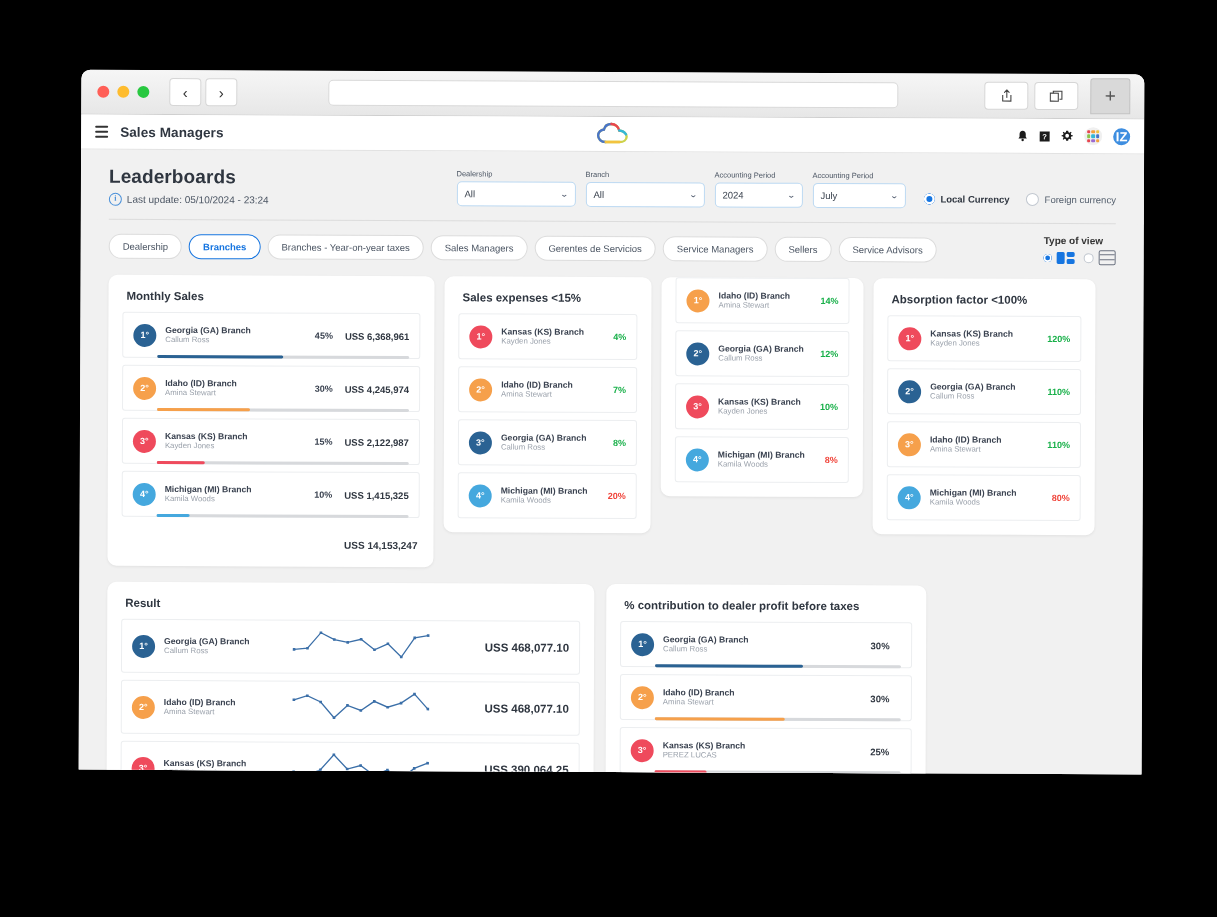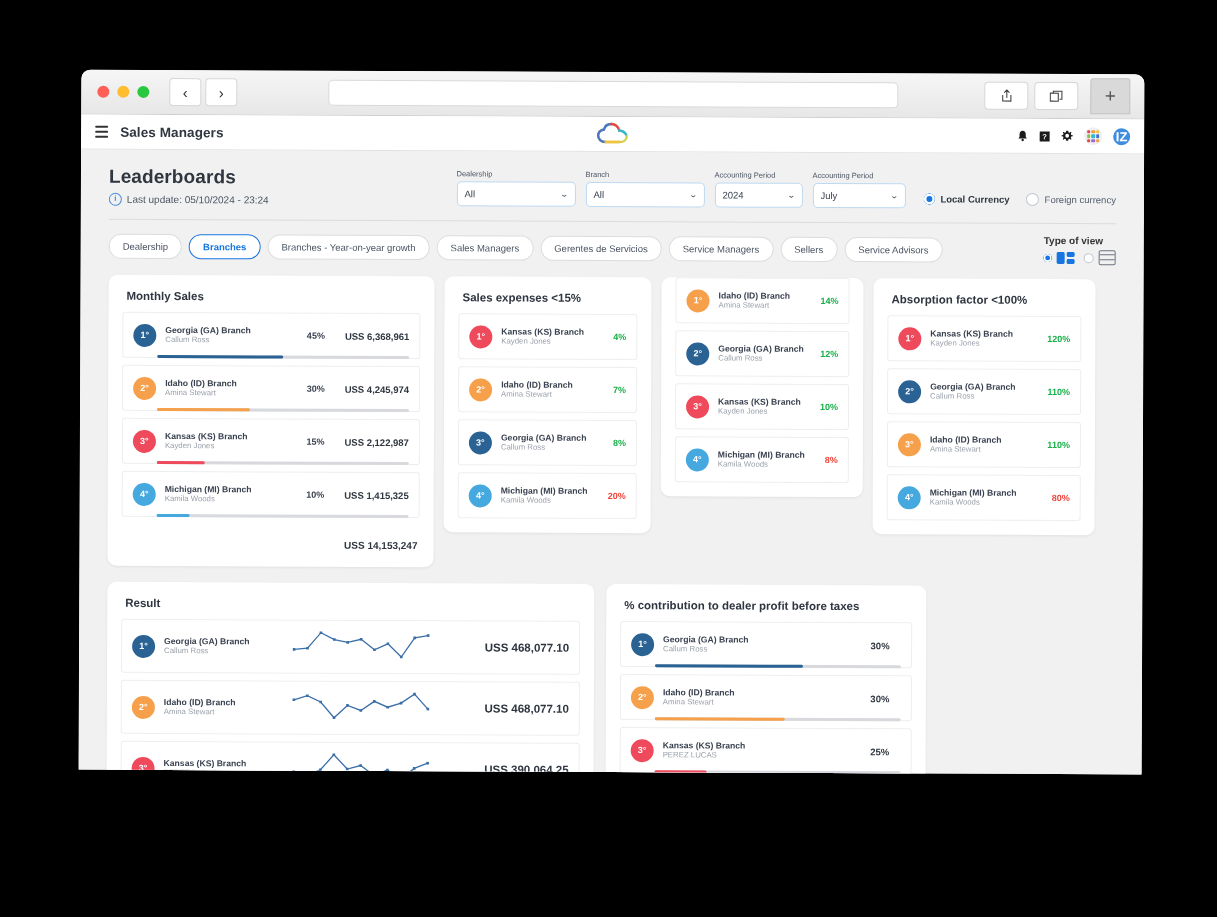--- a/index.html
+++ b/index.html
@@ -134,21 +134,21 @@
     display:flex;align-items:center;padding:9px 10px;min-height:26px;
   }
   .badge{
     width:23px;height:23px;border-radius:50%;color:#fff;flex:0 0 23px;
     font-size:9px;font-weight:700;display:flex;align-items:center;justify-content:center;
   }
   .names{margin-left:9px;min-width:0;flex:1;}
   .bname{font-size:8.6px;font-weight:700;color:#3a4250;line-height:1.25;white-space:nowrap;}
   .pname{font-size:7.8px;color:#9aa1ab;line-height:1.3;white-space:nowrap;}
   .pct{font-size:9px;font-weight:700;color:#3a4250;margin-left:8px;white-space:nowrap;}
-  .amt{font-size:9.5px;font-weight:700;color:#2f3640;margin-left:20px;white-space:nowrap;}
+  .amt{font-size:9.5px;font-weight:700;color:#2f3640;margin-left:12px;white-space:nowrap;}
   .pct.green{color:#19b04a;}
   .pct.red{color:#f0443a;}
   .pct.wide{min-width:30px;text-align:right;}
   .bar-track{
     position:absolute;left:34px;right:10px;bottom:-1px;height:3px;background:#d7d9dc;border-radius:2px;
   }
   .bar-fill{height:3px;border-radius:2px;}
   .card-total{
     text-align:right;font-size:10px;font-weight:700;color:#2f3640;padding:8px 16px 16px 16px;
   }
@@ -297,21 +297,21 @@
               </div>
             </div>
         </div>
         <div class="hr"></div>
       </div>
 
       <div class="tabrow">
         <div class="tabs" id="tabs">
             <div class="tab">Dealership</div>
             <div class="tab active">Branches</div>
-            <div class="tab">Branches - Year-on-year growth</div>
+            <div class="tab">Branches - Year-on-year taxes</div>
             <div class="tab">Sales Managers</div>
             <div class="tab">Gerentes de Servicios</div>
             <div class="tab">Service Managers</div>
             <div class="tab">Sellers</div>
             <div class="tab">Service Advisors</div>
           </div>
         <div class="viewtype">
           <span class="vt-label">Type of view</span>
           <div class="vt-opts">
             <div class="vt-opt">

